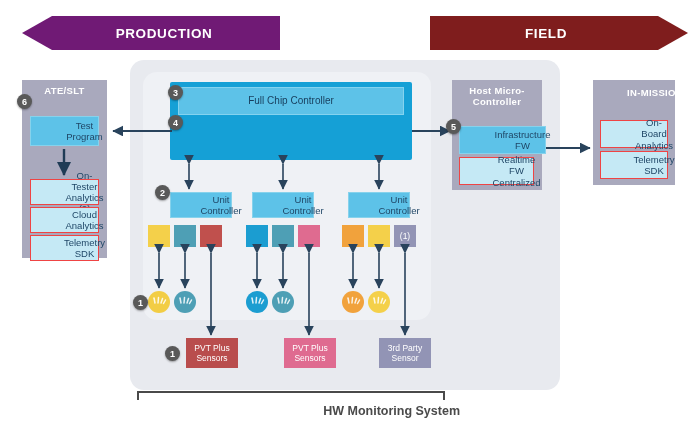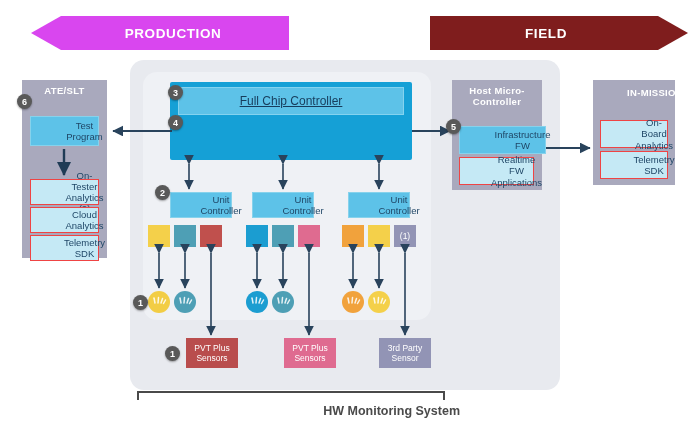--- a/index.html
+++ b/index.html
@@ -4,41 +4,41 @@
 <style>
   html,body{margin:0;padding:0;background:#ffffff;}
   body{width:700px;height:432px;position:relative;overflow:hidden;
        font-family:"Liberation Sans","DejaVu Sans",sans-serif;
        color:#2d4a66;}
   .abs{position:absolute;}
 
   
   .banner{height:34px;display:flex;align-items:center;justify-content:center;
           color:#ffffff;font-weight:bold;font-size:13.5px;letter-spacing:.6px;}
-  .banner-left{left:31px;top:16px;width:258px;
-     background:#d946ef;
+  .banner-left{left:22px;top:16px;width:258px;
+     background:#701a75;
      clip-path:polygon(30px 0, 100% 0, 100% 100%, 30px 100%, 30px 100%, 0 50%);
      padding-left:26px;box-sizing:border-box;}
   .banner-right{left:430px;top:16px;width:258px;
      background:#7f1d1d;
      clip-path:polygon(0 0, calc(100% - 30px) 0, 100% 50%, calc(100% - 30px) 100%, 0 100%);
      padding-right:26px;box-sizing:border-box;}
 
   
   .chip-outer{left:130px;top:60px;width:430px;height:330px;
      background:#e8eaef;border-radius:14px;}
   .chip-inner{left:143px;top:72px;width:288px;height:248px;
      background:#eff1f5;border-radius:14px;}
 
   
   .ctrl-block{left:170px;top:82px;width:242px;height:78px;background:#15a0d6;
      border-radius:2px;}
   .ctrl-row{position:absolute;background:#5dc2e8;border:1px solid #84d3ef;
      display:flex;align-items:center;justify-content:center;text-align:center;
-     font-size:12px;color:#173d5c;line-height:1.2;box-sizing:border-box;text-decoration:underline;}
+     font-size:10px;color:#173d5c;line-height:1.2;box-sizing:border-box;}
   .ctrl-row.r1{left:8px;top:5px;width:226px;height:28px;}
   .ctrl-row.r2{left:8px;top:38px;width:226px;height:34px;}
 
   
   .lbox{position:absolute;box-sizing:border-box;display:flex;align-items:center;
         justify-content:center;text-align:center;line-height:1.18;
         font-size:9.5px;color:#1f4666;padding-left:40px;}
   .bx-med{background:#5dc2e8;border:1px solid #86d2ec;}
   .bx-pale{background:#c5e9f5;border:1px solid #ef4444;}
 
@@ -214,21 +214,21 @@
 </div>
 <div class="badge" style="left:165px;top:346px;">1</div>
 
 <div class="panel" style="left:452px;top:80px;width:90px;height:110px;">
   <div class="panel-title" style="top:6px;">Host Micro-Controller</div>
 </div>
 <div class="lbox bx-med" style="left:459px;top:126px;width:87px;height:28px;">
   <span>Infrastructure FW</span>
 </div>
 <div class="lbox bx-pale" style="left:459px;top:157px;width:75px;height:28px;">
-  <span>Realtime FW Applications</span>
+  <span>Realtime FW Centralized</span>
 </div>
 <div class="badge" style="left:446px;top:119px;">5</div>
 
 <div class="panel" style="left:593px;top:80px;width:82px;height:105px;">
   <div class="panel-title" style="top:8px;padding-left:21px;">IN-MISSION</div>
 </div>
 <div class="lbox bx-pale" style="left:600px;top:120px;width:68px;height:28px;">
   <span>On-Board Analytics</span>
 </div>
 <div class="lbox bx-pale" style="left:600px;top:151px;width:68px;height:28px;">

